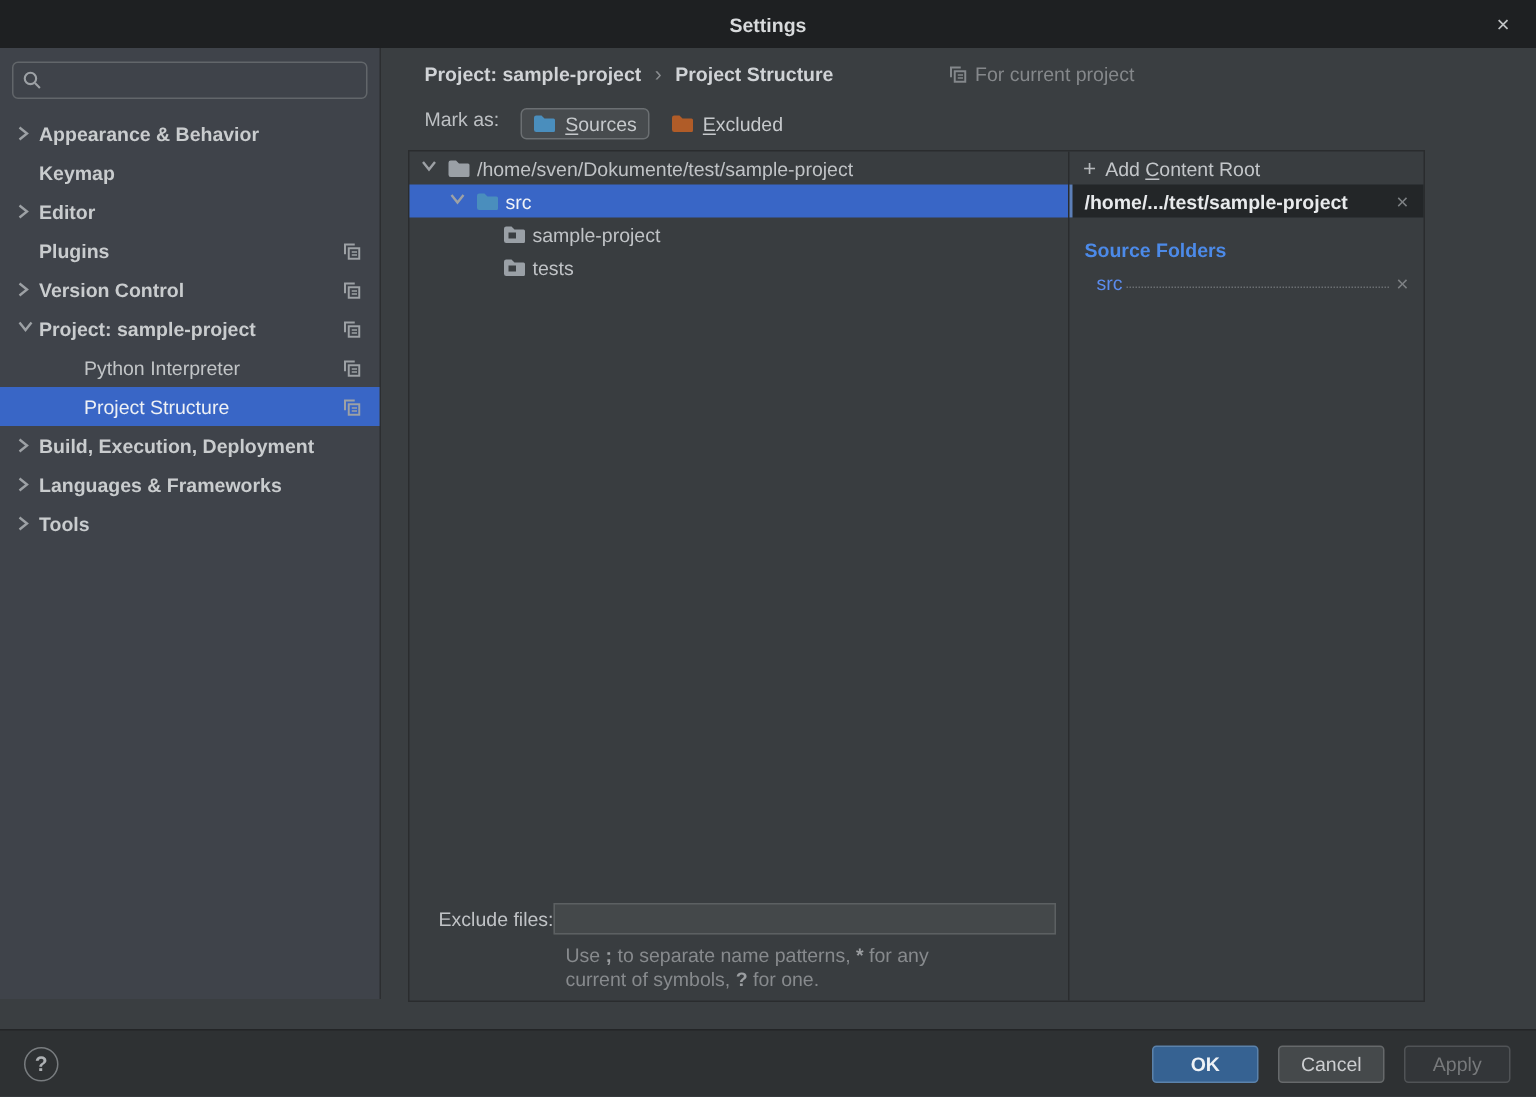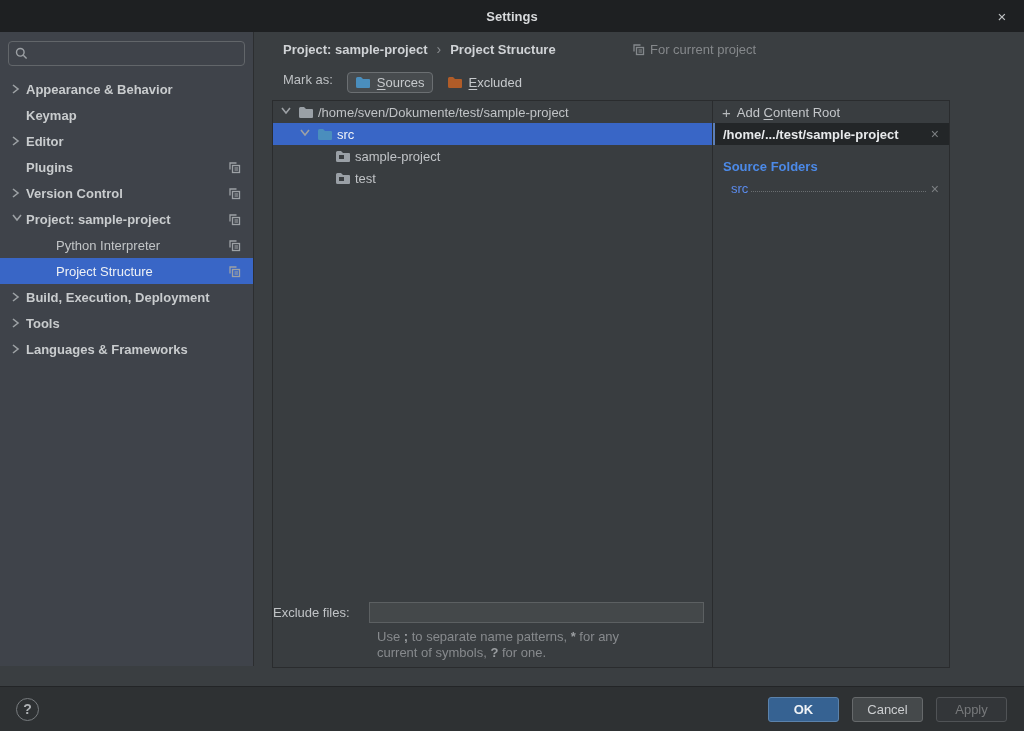--- a/index.html
+++ b/index.html
@@ -90,21 +90,21 @@
   }
   .tree-row .chev { width: 13px; display: flex; align-items: center; }
   .tree-row.selected { background: var(--selection, #3966c6); color: #f0f3f7; }
   .indent-0 { padding-left: 8px; }
   .indent-1 { padding-left: 27px; }
   .indent-2 { padding-left: 62px; }
 
   
   .exclude-block { position: absolute; left: 0; bottom: 6px; width: 100%; }
   .exclude-row { display: flex; align-items: center; }
-  .exclude-row .ex-label { width: 96px; margin-right: 0; color: #c0c3c6; }
+  .exclude-row .ex-label { width: 96px; text-align: right; margin-right: 0; color: #c0c3c6; }
   .exclude-row input {
     flex: 1; margin-right: 8px; height: 21px;
     background: #44484a; border: 1px solid #5c6062; color: #d3d6d8;
     outline: none; padding: 0 4px; font-family: inherit; font-size: 13px;
   }
   .exclude-hint { margin: 6px 8px 0 104px; color: #878a8d; line-height: 16px; }
   .exclude-hint b { color: #9b9ea1; }
 
   
   .add-root {
@@ -265,29 +265,29 @@
         </svg>
       </span>
     <span class="lbl">Build, Execution, Deployment</span>
   </div>
   <div class="side-item">
     <span class="chev">
         <svg width="10" height="10">
           <use href="#chev-right"></use>
         </svg>
       </span>
+    <span class="lbl">Languages &amp; Frameworks</span>
+  </div>
+  <div class="side-item">
+    <span class="chev">
+        <svg width="10" height="10">
+          <use href="#chev-right"></use>
+        </svg>
+      </span>
     <span class="lbl">Tools</span>
-  </div>
-  <div class="side-item">
-    <span class="chev">
-        <svg width="10" height="10">
-          <use href="#chev-right"></use>
-        </svg>
-      </span>
-    <span class="lbl">Languages &amp; Frameworks</span>
   </div>
 </div>
 
 <div class="breadcrumb">
   <span class="crumb">Project: sample-project</span>
   <span class="sep">›</span>
   <span class="crumb">Project Structure</span>
 </div>
 <div class="scope">
   <svg width="13" height="13" style="opacity:.75">
@@ -342,21 +342,21 @@
           <use href="#folder-shape" fill="var(--folder-gray,#9aa0a6)"></use>
           <rect x="4" y="6" width="5" height="4" fill="#3a3e41"></rect>
         </svg>
       <span>sample-project</span>
     </div>
     <div class="tree-row indent-2">
       <svg width="16" height="15" viewBox="0 0 16 15">
           <use href="#folder-shape" fill="var(--folder-gray,#9aa0a6)"></use>
           <rect x="4" y="6" width="5" height="4" fill="#3a3e41"></rect>
         </svg>
-      <span>test</span>
+      <span>tests</span>
     </div>
 
     <div class="exclude-block">
       <div class="exclude-row">
         <span class="ex-label">Exclude files:</span>
         <input type="text" value="" style="">
       </div>
       <div class="exclude-hint">
         <span>Use </span><b>;</b><span> to separate name patterns, </span><b>*</b><span> for any</span><br>
         <span>current of symbols, </span><b>?</b><span> for one.</span>

